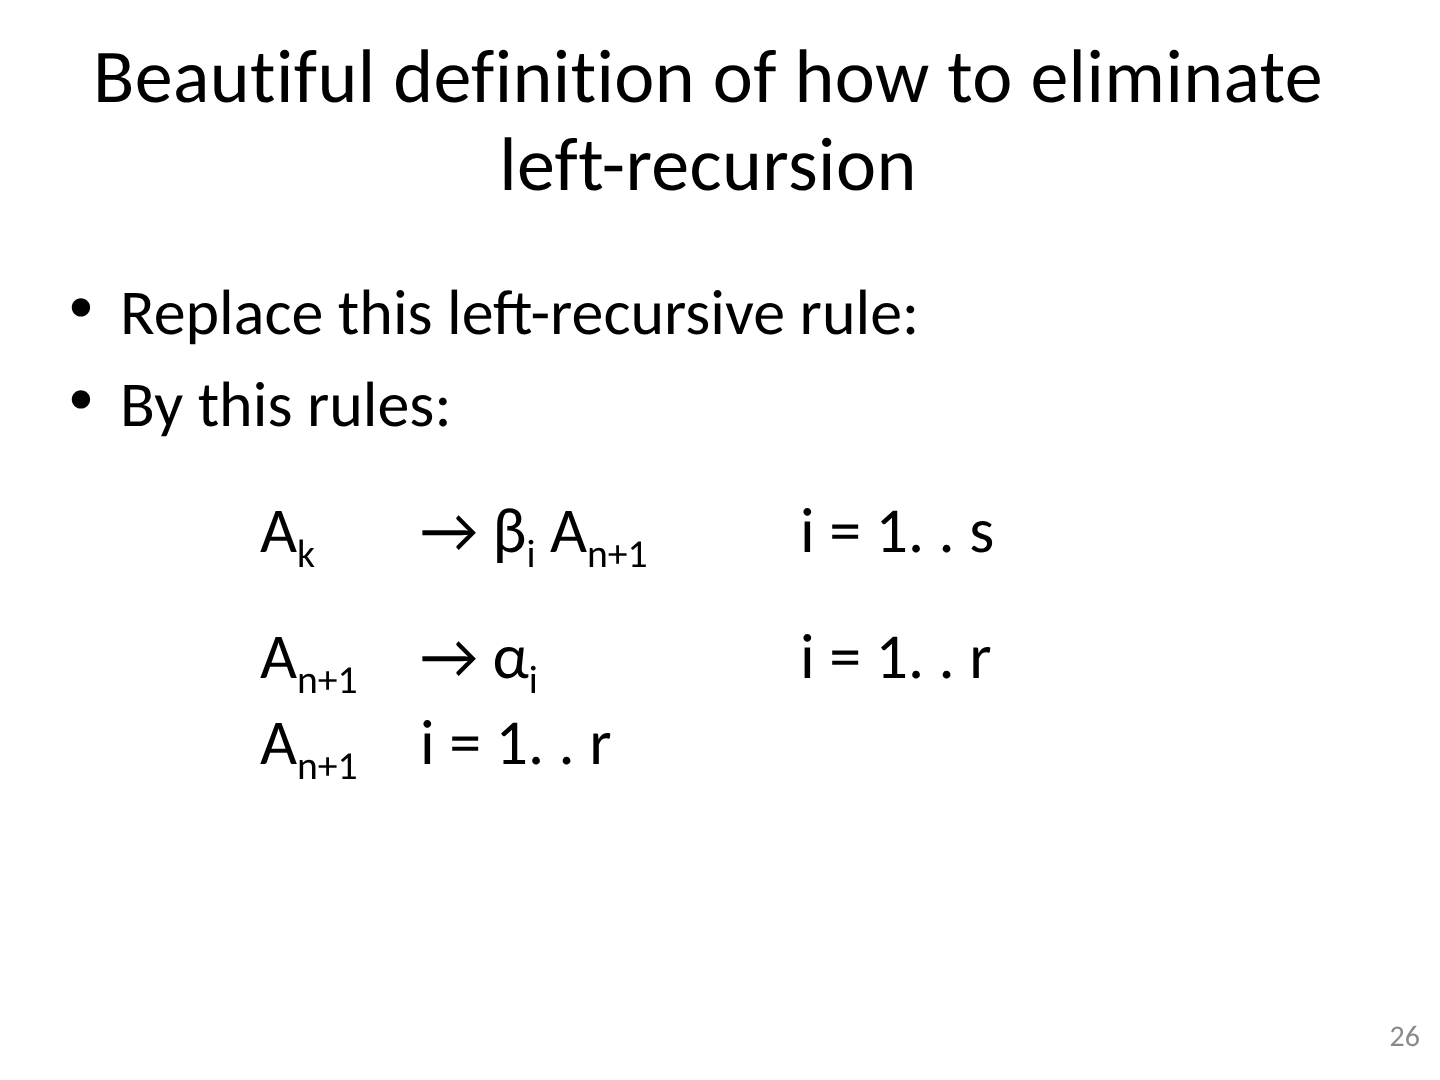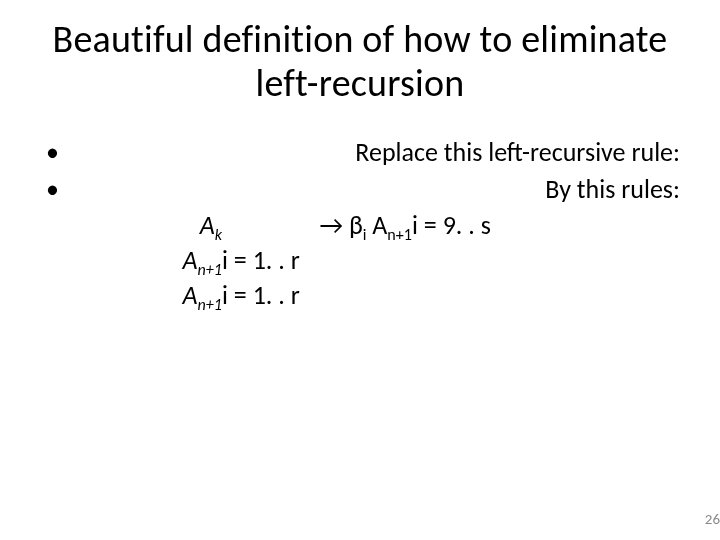--- a/index.html
+++ b/index.html
@@ -11,34 +11,33 @@
     font-family: Calibri, "Segoe UI", Arial, sans-serif;
     color: #000;
     position: relative;
     overflow: hidden;
   }
   .slide {
     width: 720px;
     height: 540px;
     position: relative;
     box-sizing: border-box;
-    padding: 18px 40px 0 40px;
+    padding: 18px 40px 0 28px;
   }
   .title {
     font-size: 38px;
     line-height: 1.15;
     text-align: center;
     font-weight: 400;
     margin: 0 0 30px 0;
     letter-spacing: 0.2px;
   }
   .body {
-    font-size: 26px;
+    font-size: 32px;
     line-height: 1.35;
-    text-align: right;
   }
   ul.bullets {
     list-style: none;
     margin: 0;
     padding: 0;
   }
   ul.bullets > li {
     position: relative;
     padding-left: 32px;
     margin-bottom: 2px;
@@ -53,37 +52,37 @@
   .indent {
     padding-left: 70px;
   }
   .rule-row {
     display: flex;
     align-items: baseline;
   }
   .rule-lhs {
     width: 80px;
     flex: 0 0 auto;
-    font-style: italic;
   }
   .rule-rhs {
     width: 190px;
     flex: 0 0 auto;
+    margin-top: 20px;
   }
   .rule-cond {
     flex: 0 0 auto;
   }
   sub {
     font-size: 0.62em;
     vertical-align: sub;
     line-height: 0;
   }
   .page-num {
     position: absolute;
-    right: 0;
+    right: 10px;
     bottom: 12px;
     font-size: 15px;
     color: #8a8a8a;
   }
 </style>
 </head>
 <body>
 
 <div class="slide">
 
@@ -99,24 +98,28 @@
       <li>
         <span>By this rules:</span>
 
         <div class="indent">
           <div class="rule-row">
             <span class="rule-lhs">A<sub>k</sub></span>
             <span class="rule-rhs">
               <span>→</span>
               <span>β<sub>i</sub> A<sub>n+1</sub></span>
             </span>
-            <span class="rule-cond">i = 9. . s</span>
+            <span class="rule-cond">i = 1. . s</span>
           </div>
           <div class="rule-row">
             <span class="rule-lhs">A<sub>n+1</sub></span>
+            <span class="rule-rhs">
+              <span>→</span>
+              <span>α<sub>i</sub></span>
+            </span>
             <span class="rule-cond">i = 1. . r</span>
           </div>
           <div class="rule-row">
             <span class="rule-lhs">A<sub>n+1</sub></span>
             <span class="rule-cond">i = 1. . r</span>
           </div>
         </div>
       </li>
 
     </ul>

